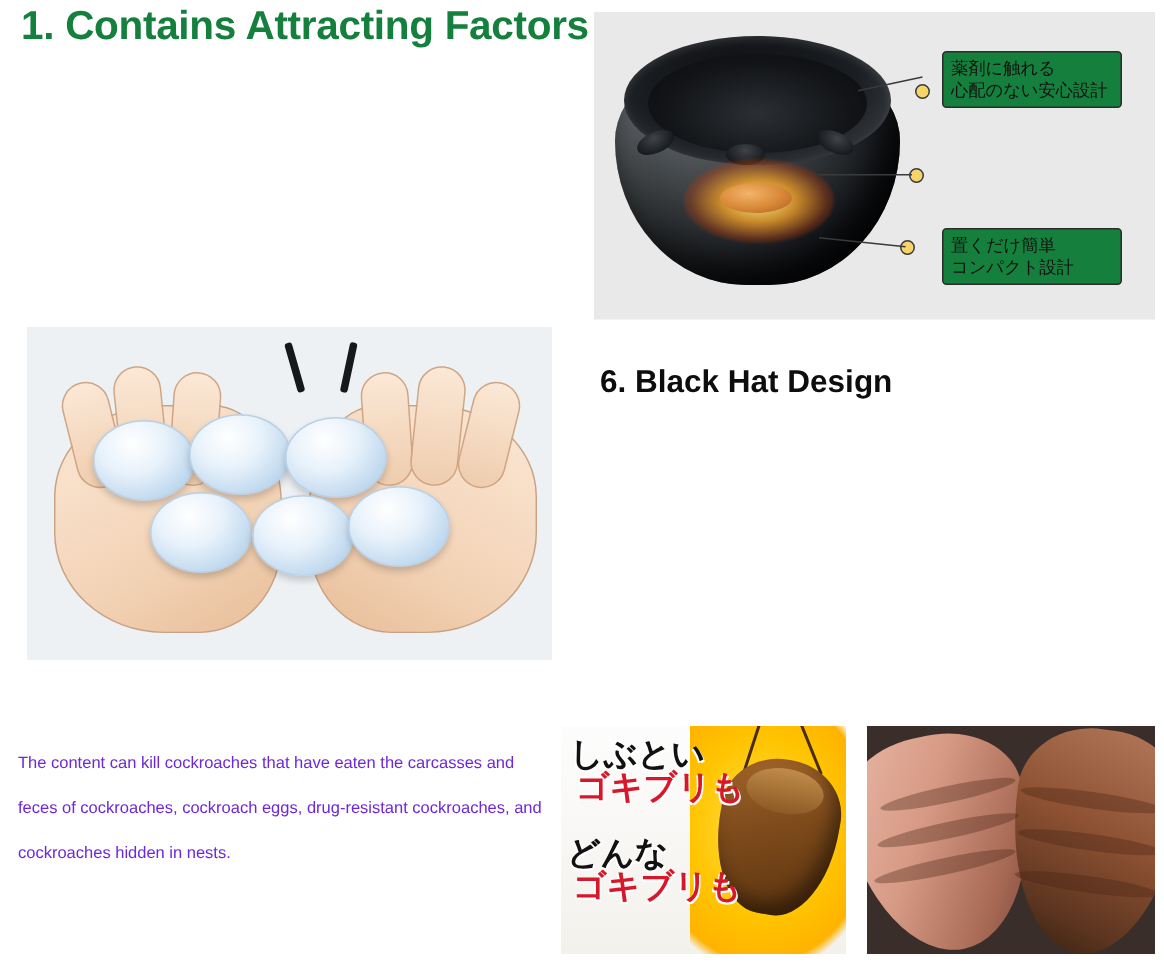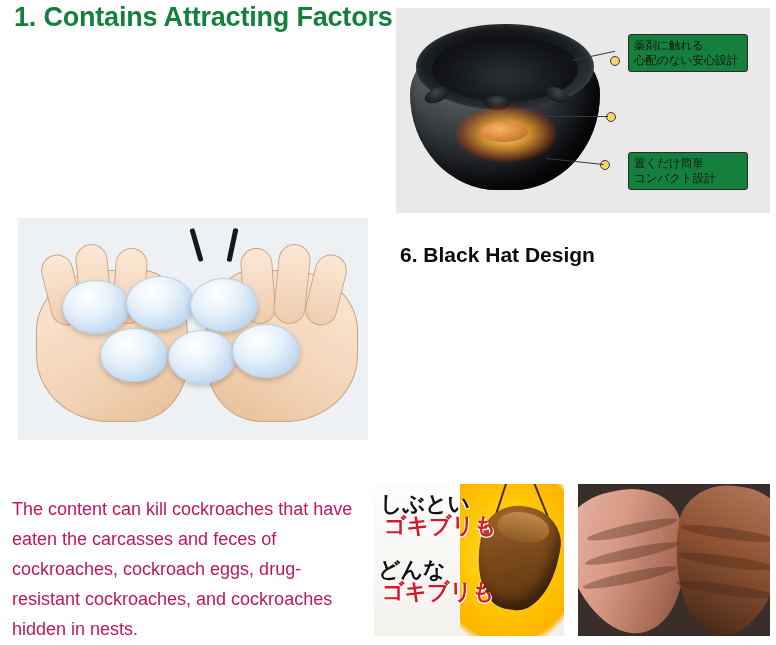--- a/index.html
+++ b/index.html
@@ -231,23 +231,23 @@
     width: 400px;
     font-size: 21px;
     font-weight: bold;
     color: #0d0d0d;
   }
   .sec3-body {
     position: absolute;
     left: 12px;
     top: 494px;
     width: 352px;
-    font-size: 18px;
+    font-size: 11px;
     line-height: 30px;
-    color: #be185d;
+    color: #6d28d9;
   }
 
   
   .roach-ad {
     position: absolute;
     left: 374px;
     top: 484px;
     width: 190px;
     height: 152px;
     background: linear-gradient(180deg, #fdfdfd 0%, #f3f1ec 100%);

